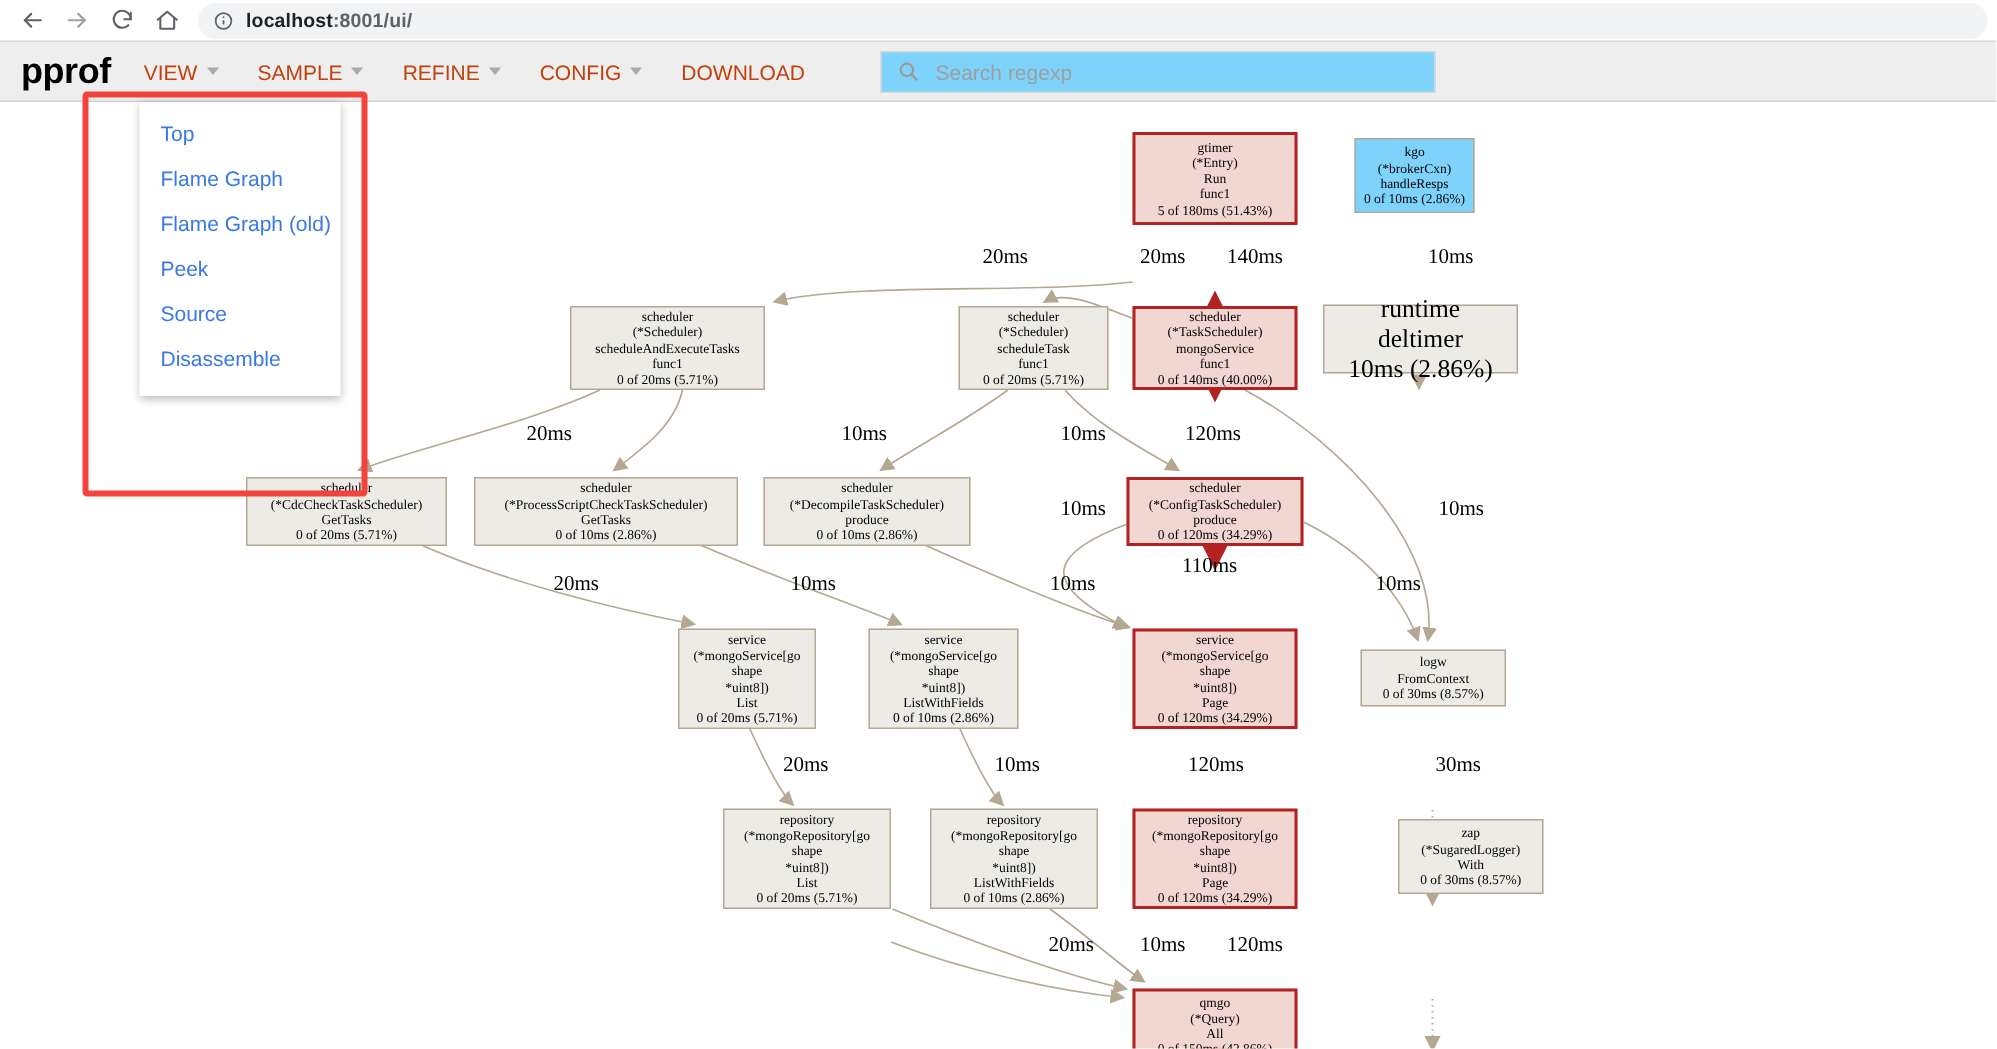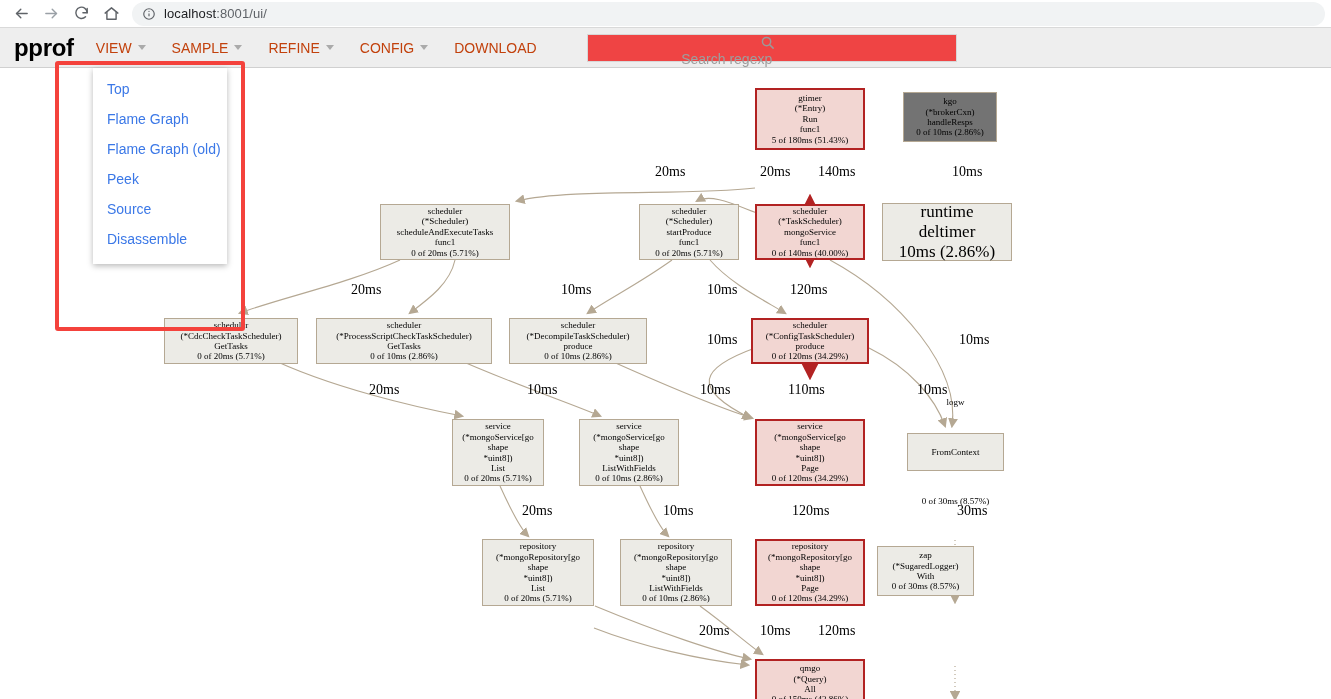--- a/index.html
+++ b/index.html
@@ -12,43 +12,43 @@
     height:28px;background:#ffffff;display:flex;align-items:center;
     padding:0 6px;box-sizing:border-box;border-bottom:1px solid #d9d9d9;
   }
   .nav-btn{
     width:30px;height:26px;display:flex;align-items:center;justify-content:center;
     color:#5f6368;flex:none;
   }
   .nav-btn svg{display:block;}
   #omnibox{
     flex:1;height:24px;background:#f1f3f4;border-radius:12px;margin-left:6px;
-    display:flex;align-items:center;padding:0 10px;box-sizing:border-box;
+    display:flex;align-items:center;padding:0 10px;box-sizing:border-box;font-weight:bold;
   }
   #omnibox .info-ic{margin-right:8px;color:#5f6368;display:flex;}
   #url-text{font-size:13px;color:#202124;letter-spacing:.1px;white-space:nowrap;}
   #url-text .dim{color:#5f6368;}
 
   
   #pprof-header{
     position:relative;height:40px;background:#eeeeee;border-bottom:1px solid #d0d0d0;
     display:flex;align-items:center;padding:0 14px;box-sizing:border-box;
   }
   #brand{font-size:24px;font-weight:bold;color:#000;margin-right:22px;letter-spacing:-.3px;}
   .menu-item{
     font-size:14px;color:#c2410c;margin-right:26px;display:flex;align-items:center;
     cursor:default;white-space:nowrap;
   }
   .menu-item .caret{
     margin-left:6px;border-left:4px solid transparent;border-right:4px solid transparent;
     border-top:5px solid #aaa;display:inline-block;
   }
   #search-wrap{
-    margin-left:24px;width:370px;height:28px;background:#ef4444;border:1px solid #d7d7d7;
-    display:flex;align-items:center;padding:0 10px;box-sizing:border-box;flex-direction:column;
+    margin-left:24px;width:370px;height:28px;background:#7dd3fc;border:1px solid #d7d7d7;
+    display:flex;align-items:center;padding:0 10px;box-sizing:border-box;
   }
   #search-wrap .srch-ic{color:#9a9a9a;margin-right:9px;display:flex;}
   #search-input{
     border:0;outline:0;flex:1;font-size:14px;color:#333;background:transparent;
     font-family:"Liberation Sans",sans-serif;
   }
   #search-input::placeholder{color:#9e9e9e;}
 
   
   #view-dropdown{
@@ -228,42 +228,42 @@
     </g>
   </svg>
   <div id="nodes-layer">
       <div class="node small" style="left: 755px; top: 20px; width: 110px; height: 62px; border: 2px solid rgb(178, 34, 34); background: rgb(242, 214, 210);">
         <span class="ln">gtimer</span>
         <span class="ln">(*Entry)</span>
         <span class="ln">Run</span>
         <span class="ln">func1</span>
         <span class="ln">5 of 180ms (51.43%)</span>
       </div>
-      <div class="node small" style="left: 903px; top: 24px; width: 94px; height: 50px; border: 1px solid rgb(181, 168, 147); background: #737373;">
+      <div class="node small" style="left: 903px; top: 24px; width: 80px; height: 50px; border: 1px solid rgb(181, 168, 147); background: #7dd3fc;">
         <span class="ln">kgo</span>
         <span class="ln">(*brokerCxn)</span>
         <span class="ln">handleResps</span>
         <span class="ln">0 of 10ms (2.86%)</span>
       </div>
-      <div class="node big" style="left: 882px; top: 135px; width: 130px; height: 58px; border: 1px solid rgb(181, 168, 147); background: rgb(236, 235, 230);">
+      <div class="node big" style="left: 882px; top: 135px; width: 130px; height: 46px; border: 1px solid rgb(181, 168, 147); background: rgb(236, 235, 230);">
         <span class="ln">runtime</span>
         <span class="ln">deltimer</span>
         <span class="ln">10ms (2.86%)</span>
       </div>
       <div class="node small" style="left: 380px; top: 136px; width: 130px; height: 56px; border: 1px solid rgb(181, 168, 147); background: rgb(236, 235, 230);">
         <span class="ln">scheduler</span>
         <span class="ln">(*Scheduler)</span>
         <span class="ln">scheduleAndExecuteTasks</span>
         <span class="ln">func1</span>
         <span class="ln">0 of 20ms (5.71%)</span>
       </div>
       <div class="node small" style="left: 639px; top: 136px; width: 100px; height: 56px; border: 1px solid rgb(181, 168, 147); background: rgb(236, 235, 230);">
         <span class="ln">scheduler</span>
         <span class="ln">(*Scheduler)</span>
-        <span class="ln">startProduce</span>
+        <span class="ln">scheduleTask</span>
         <span class="ln">func1</span>
         <span class="ln">0 of 20ms (5.71%)</span>
       </div>
       <div class="node small" style="left: 755px; top: 136px; width: 110px; height: 56px; border: 2px solid rgb(178, 34, 34); background: rgb(242, 214, 210);">
         <span class="ln">scheduler</span>
         <span class="ln">(*TaskScheduler)</span>
         <span class="ln">mongoService</span>
         <span class="ln">func1</span>
         <span class="ln">0 of 140ms (40.00%)</span>
       </div>
@@ -308,21 +308,21 @@
         <span class="ln">0 of 10ms (2.86%)</span>
       </div>
       <div class="node small" style="left: 755px; top: 351px; width: 110px; height: 67px; border: 2px solid rgb(178, 34, 34); background: rgb(242, 214, 210);">
         <span class="ln">service</span>
         <span class="ln">(*mongoService[go</span>
         <span class="ln">shape</span>
         <span class="ln">*uint8])</span>
         <span class="ln">Page</span>
         <span class="ln">0 of 120ms (34.29%)</span>
       </div>
-      <div class="node small" style="left: 907px; top: 365px; width: 97px; height: 38px; border: 1px solid rgb(181, 168, 147); background: rgb(236, 235, 230); gap: 39px;">
+      <div class="node small" style="left: 907px; top: 365px; width: 97px; height: 38px; border: 1px solid rgb(181, 168, 147); background: rgb(236, 235, 230);">
         <span class="ln">logw</span>
         <span class="ln">FromContext</span>
         <span class="ln">0 of 30ms (8.57%)</span>
       </div>
       <div class="node small" style="left: 482px; top: 471px; width: 112px; height: 67px; border: 1px solid rgb(181, 168, 147); background: rgb(236, 235, 230);">
         <span class="ln">repository</span>
         <span class="ln">(*mongoRepository[go</span>
         <span class="ln">shape</span>
         <span class="ln">*uint8])</span>
         <span class="ln">List</span>
@@ -337,21 +337,21 @@
         <span class="ln">0 of 10ms (2.86%)</span>
       </div>
       <div class="node small" style="left: 755px; top: 471px; width: 110px; height: 67px; border: 2px solid rgb(178, 34, 34); background: rgb(242, 214, 210);">
         <span class="ln">repository</span>
         <span class="ln">(*mongoRepository[go</span>
         <span class="ln">shape</span>
         <span class="ln">*uint8])</span>
         <span class="ln">Page</span>
         <span class="ln">0 of 120ms (34.29%)</span>
       </div>
-      <div class="node small" style="left: 877px; top: 478px; width: 97px; height: 50px; border: 1px solid rgb(181, 168, 147); background: rgb(236, 235, 230);">
+      <div class="node small" style="left: 932px; top: 478px; width: 97px; height: 50px; border: 1px solid rgb(181, 168, 147); background: rgb(236, 235, 230);">
         <span class="ln">zap</span>
         <span class="ln">(*SugaredLogger)</span>
         <span class="ln">With</span>
         <span class="ln">0 of 30ms (8.57%)</span>
       </div>
       <div class="node small" style="left: 755px; top: 591px; width: 110px; height: 50px; border: 2px solid rgb(178, 34, 34); background: rgb(242, 214, 210);">
         <span class="ln">qmgo</span>
         <span class="ln">(*Query)</span>
         <span class="ln">All</span>
         <span class="ln">0 of 150ms (42.86%)</span>
@@ -364,21 +364,21 @@
       <div class="elabel" style="left: 952px; top: 96px;">10ms</div>
       <div class="elabel" style="left: 351px; top: 214px;">20ms</div>
       <div class="elabel" style="left: 561px; top: 214px;">10ms</div>
       <div class="elabel" style="left: 707px; top: 214px;">10ms</div>
       <div class="elabel" style="left: 790px; top: 214px;">120ms</div>
       <div class="elabel" style="left: 707px; top: 264px;">10ms</div>
       <div class="elabel" style="left: 959px; top: 264px;">10ms</div>
       <div class="elabel" style="left: 369px; top: 314px;">20ms</div>
       <div class="elabel" style="left: 527px; top: 314px;">10ms</div>
       <div class="elabel" style="left: 700px; top: 314px;">10ms</div>
-      <div class="elabel" style="left: 788px; top: 314px;">110ms</div>
+      <div class="elabel" style="left: 788px; top: 302px;">110ms</div>
       <div class="elabel" style="left: 917px; top: 314px;">10ms</div>
       <div class="elabel" style="left: 522px; top: 435px;">20ms</div>
       <div class="elabel" style="left: 663px; top: 435px;">10ms</div>
       <div class="elabel" style="left: 792px; top: 435px;">120ms</div>
       <div class="elabel" style="left: 957px; top: 435px;">30ms</div>
       <div class="elabel" style="left: 699px; top: 555px;">20ms</div>
       <div class="elabel" style="left: 760px; top: 555px;">10ms</div>
       <div class="elabel" style="left: 818px; top: 555px;">120ms</div>
     </div>
 </div>

